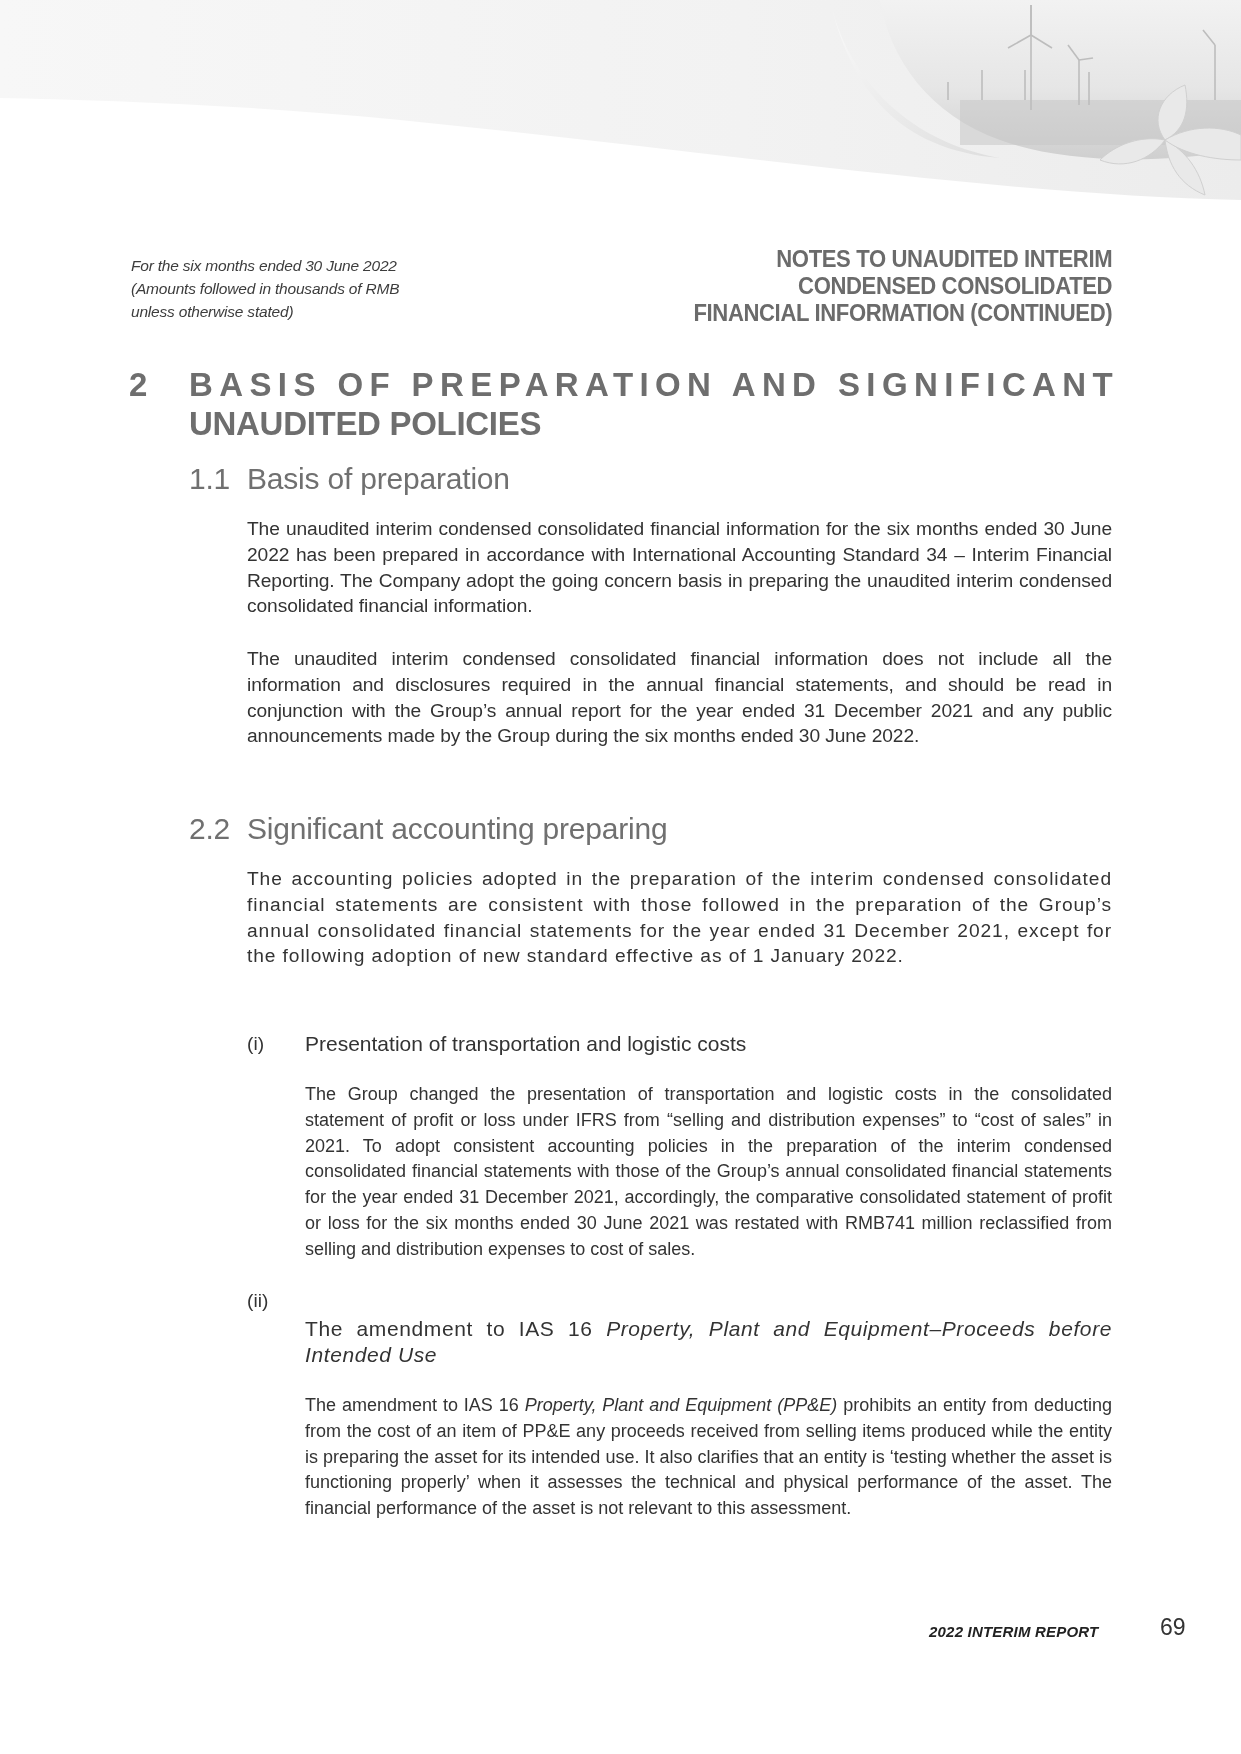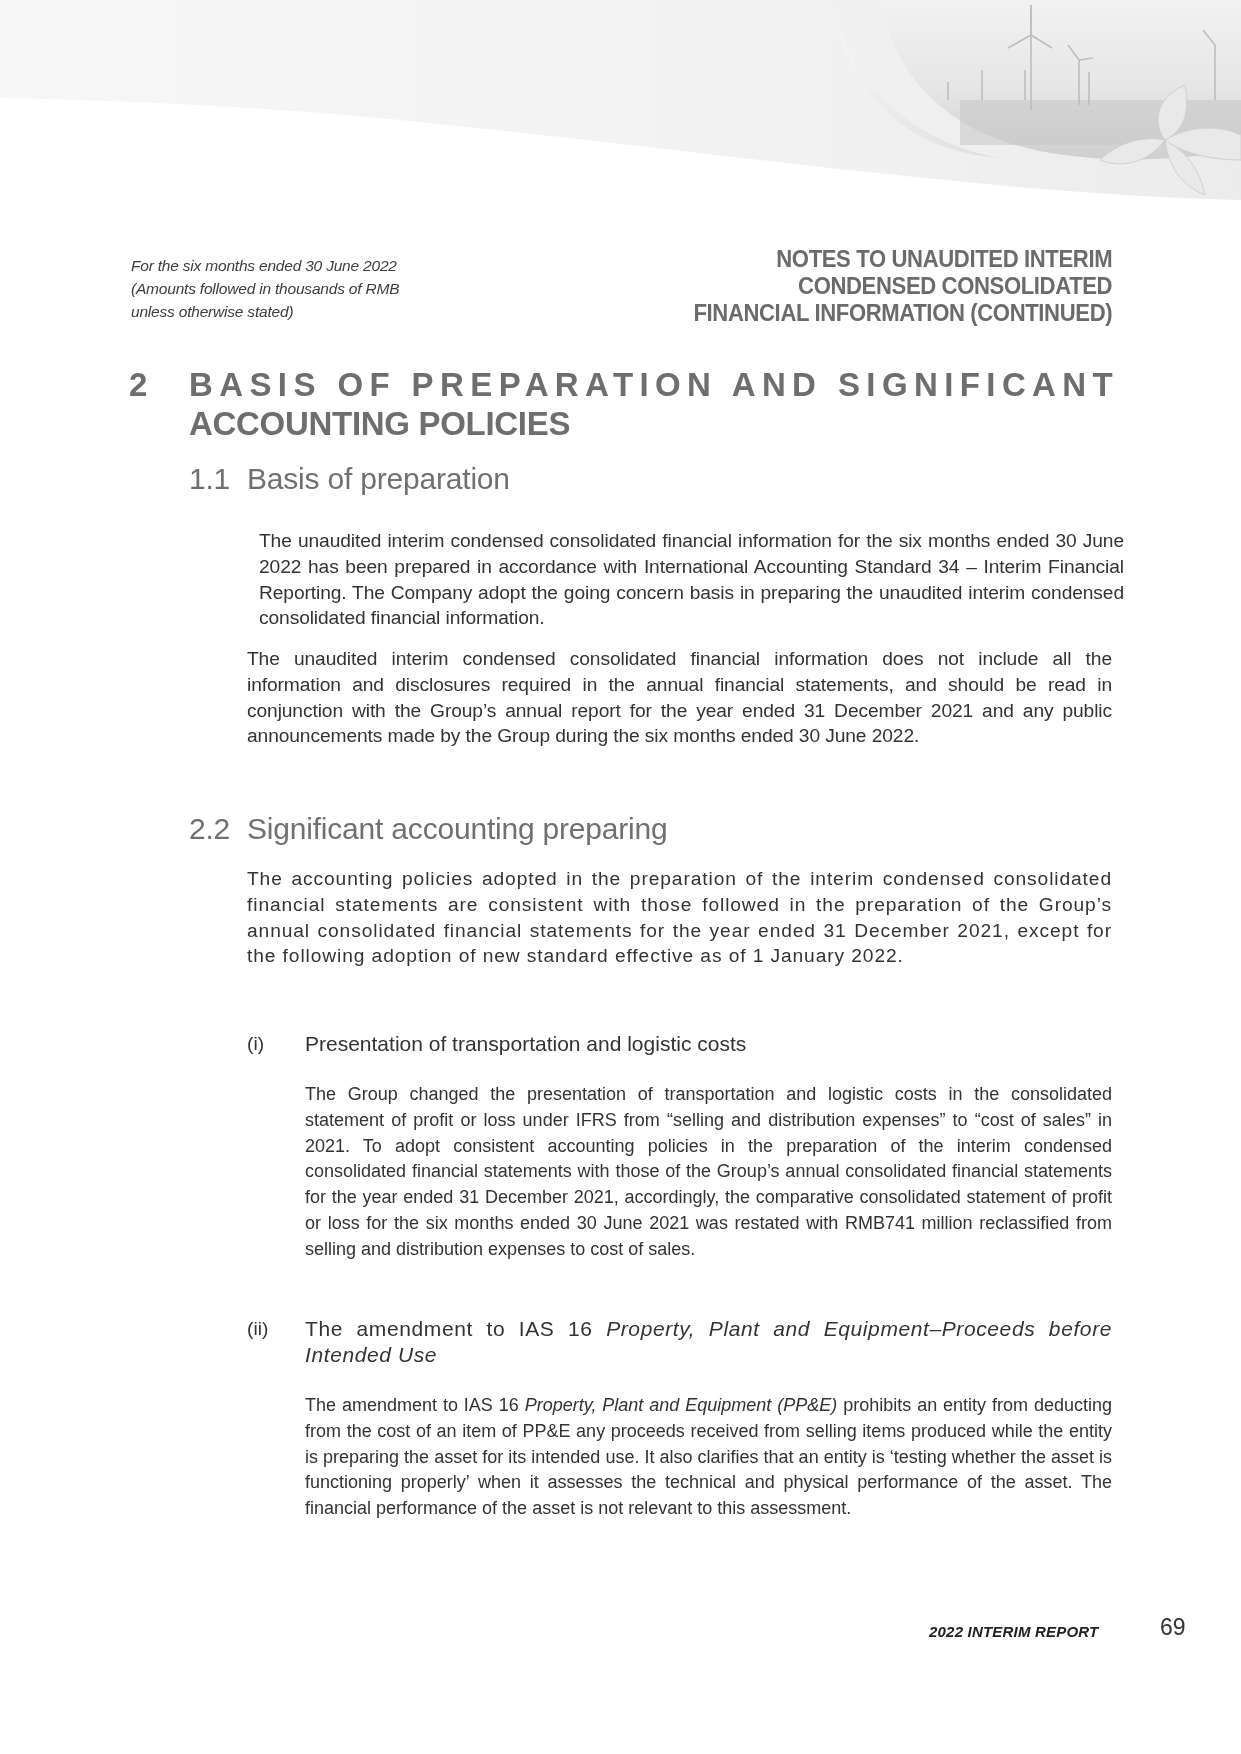--- a/index.html
+++ b/index.html
@@ -81,36 +81,36 @@
 </div>
 <div class="hdr-right">
   <div>NOTES TO UNAUDITED INTERIM</div>
   <div>CONDENSED CONSOLIDATED</div>
   <div>FINANCIAL INFORMATION (CONTINUED)</div>
 </div>
 
 <div class="sec-title">
   <span class="sec-num">2</span>
   <span class="sec-text1">BASIS OF PREPARATION AND SIGNIFICANT</span>
-  <span class="sec-text2">ACCOUNTING POLICIES</span>
+  <span class="sec-text2">UNAUDITED POLICIES</span>
 </div>
 
 <div class="sub" style="top:462px;">
   <span class="n">1.1</span><span>Basis of preparation</span>
 </div>
-<p class="para" style="top:516px; margin:12px;">The unaudited interim condensed consolidated financial information for the six months ended 30 June 2022 has been prepared in accordance with International Accounting Standard 34 – Interim Financial Reporting. The Company adopt the going concern basis in preparing the unaudited interim condensed consolidated financial information.</p>
+<p class="para" style="top:516px; margin:0;">The unaudited interim condensed consolidated financial information for the six months ended 30 June 2022 has been prepared in accordance with International Accounting Standard 34 – Interim Financial Reporting. The Company adopt the going concern basis in preparing the unaudited interim condensed consolidated financial information.</p>
 <p class="para" style="top:646px; margin:0;">The unaudited interim condensed consolidated financial information does not include all the information and disclosures required in the annual financial statements, and should be read in conjunction with the Group’s annual report for the year ended 31 December 2021 and any public announcements made by the Group during the six months ended 30 June 2022.</p>
 
 <div class="sub" style="top:812px;">
   <span class="n">2.2</span><span>Significant accounting preparing</span>
 </div>
 <p class="para spaced" style="top:866px; margin:0; letter-spacing:0.9px;">The accounting policies adopted in the preparation of the interim condensed consolidated financial statements are consistent with those followed in the preparation of the Group’s annual consolidated financial statements for the year ended 31 December 2021, except for the following adoption of new standard effective as of 1 January 2022.</p>
 
 <div class="item-label" style="top:1031px;">(i)</div>
 <div class="item-title" style="top:1031px; text-align:left;">Presentation of transportation and logistic costs</div>
 <p class="item-body" style="top:1082px; margin:0;">The Group changed the presentation of transportation and logistic costs in the consolidated statement of profit or loss under IFRS from “selling and distribution expenses” to “cost of sales” in 2021. To adopt consistent accounting policies in the preparation of the interim condensed consolidated financial statements with those of the Group’s annual consolidated financial statements for the year ended 31 December 2021, accordingly, the comparative consolidated statement of profit or loss for the six months ended 30 June 2021 was restated with RMB741 million reclassified from selling and distribution expenses to cost of sales.</p>
 
-<div class="item-label" style="top:1316px;">(ii)</div>
+<div class="item-label" style="top:1288px;">(ii)</div>
 <div class="item-title" style="top:1316px; letter-spacing:0.6px; text-align-last:left;"><span>The amendment to IAS 16 </span><em>Property, Plant and Equipment–Proceeds before Intended Use</em></div>
 <p class="item-body" style="top:1393px; margin:0;"><span>The amendment to IAS 16 </span><em>Property, Plant and Equipment (PP&amp;E)</em><span> prohibits an entity from deducting from the cost of an item of PP&amp;E any proceeds received from selling items produced while the entity is preparing the asset for its intended use. It also clarifies that an entity is ‘testing whether the asset is functioning properly’ when it assesses the technical and physical performance of the asset. The financial performance of the asset is not relevant to this assessment.</span></p>
 
 <div class="footer-report">2022 INTERIM REPORT</div>
 <div class="footer-page">69</div>
 
 </body></html>

